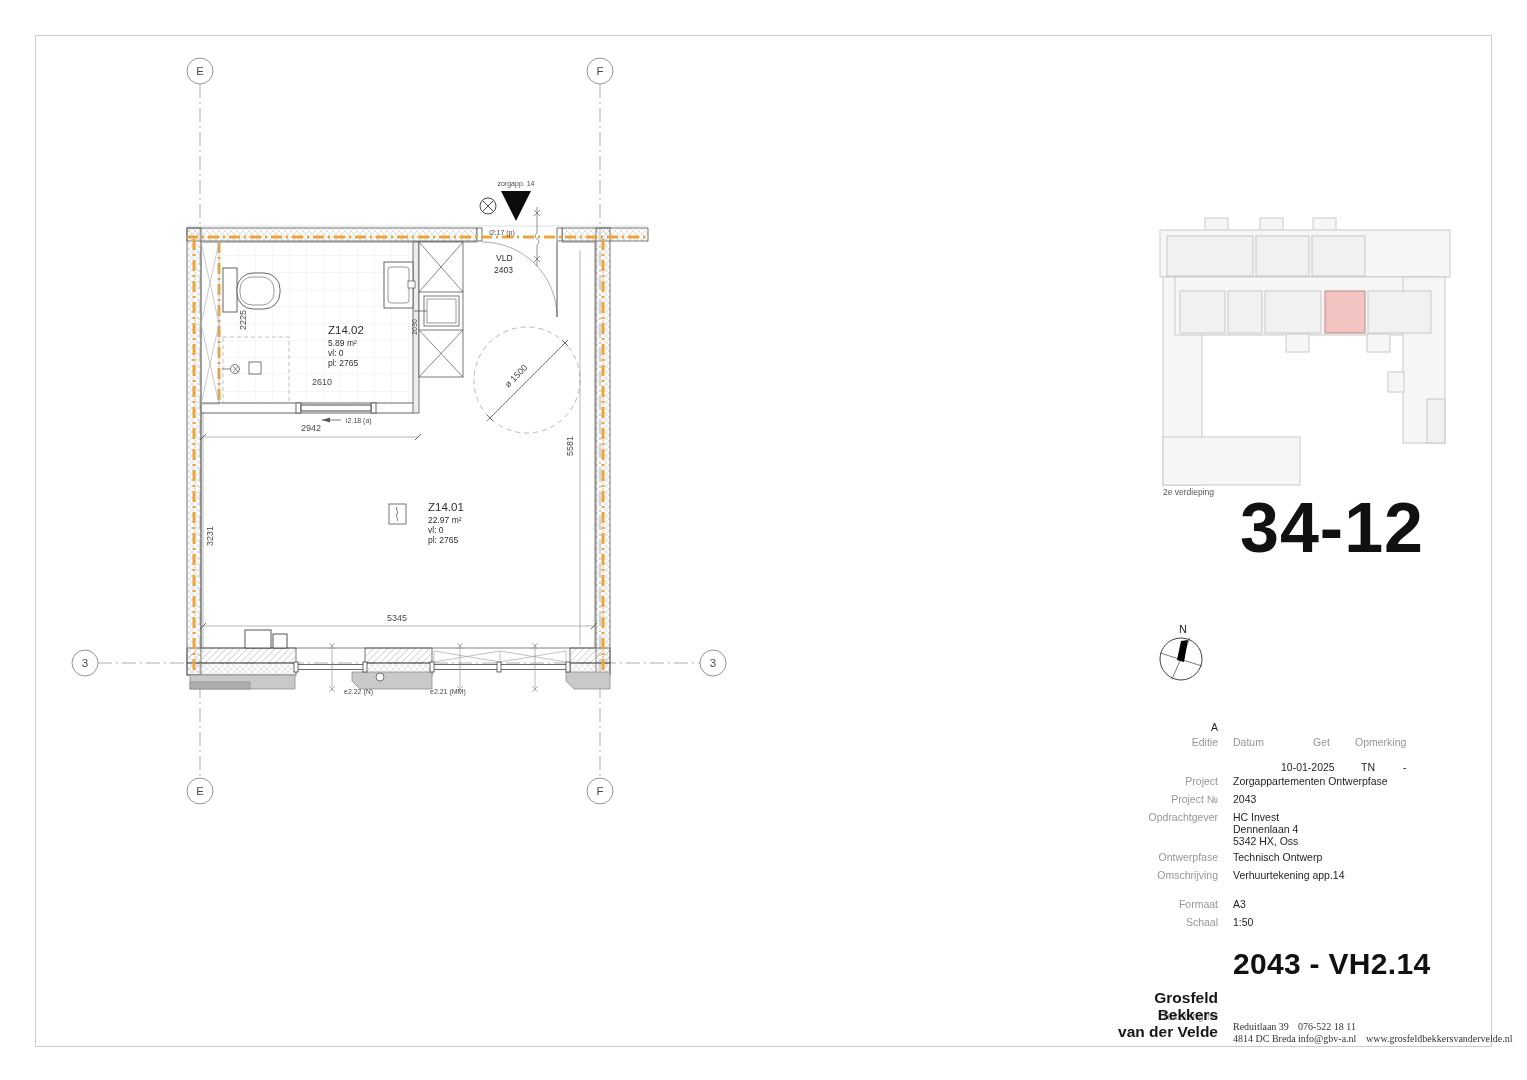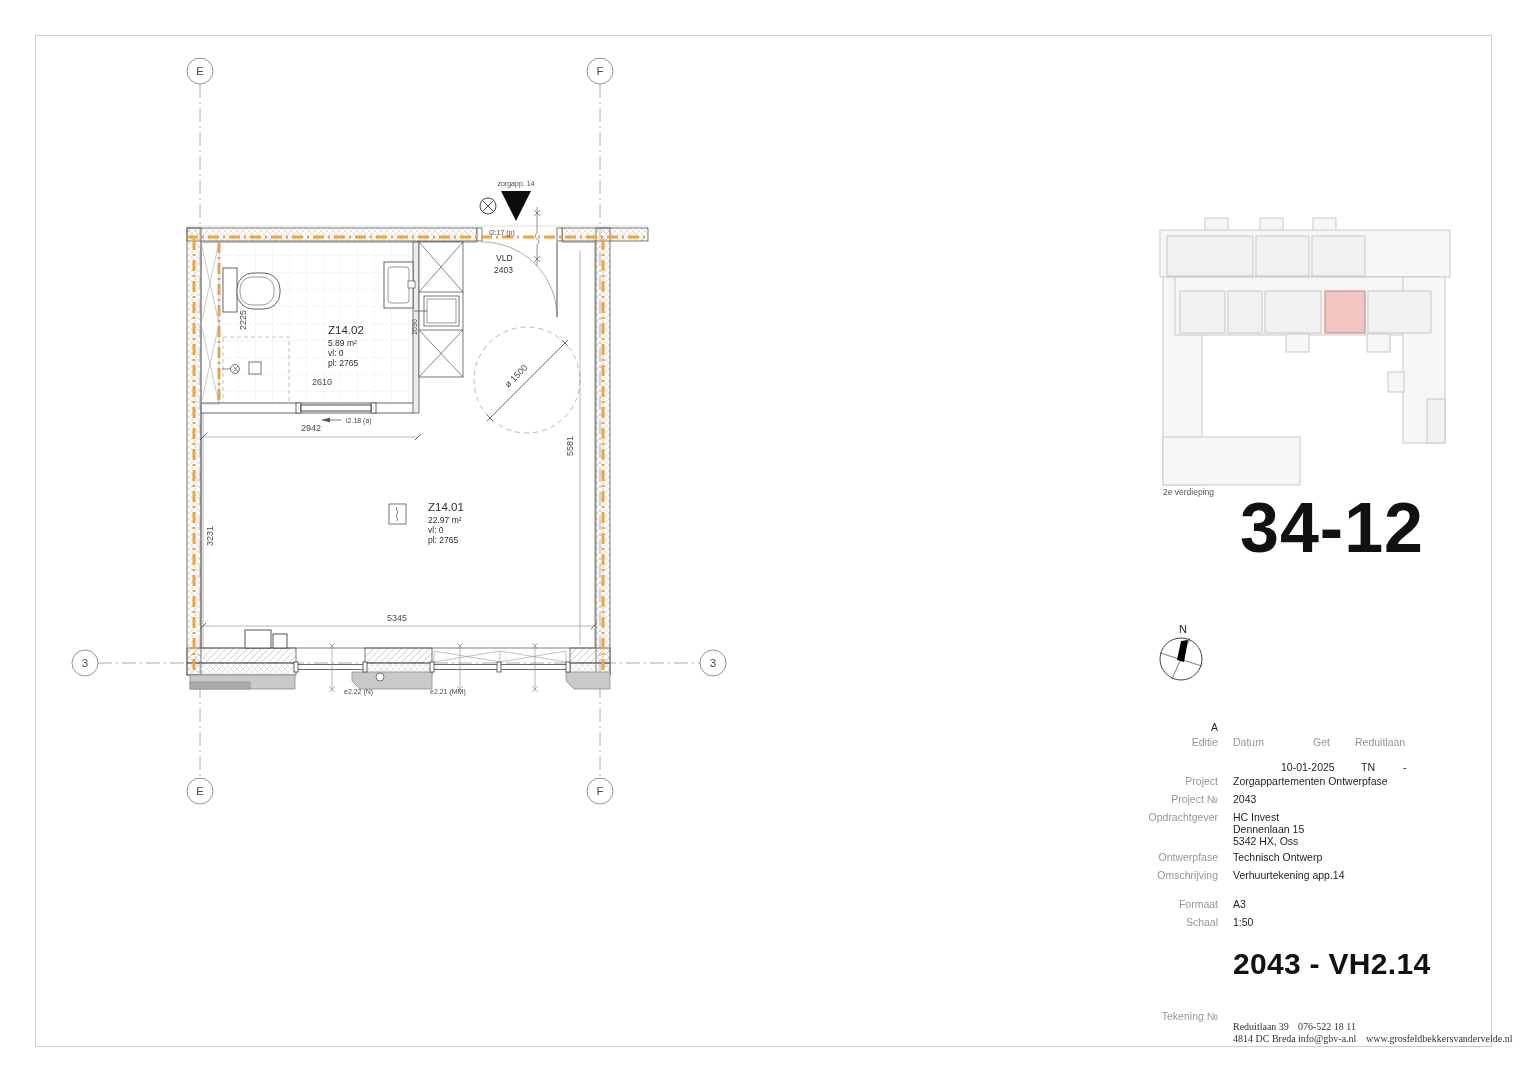--- a/index.html
+++ b/index.html
@@ -300,43 +300,48 @@
       <text x="1183" y="633" text-anchor="middle" font-size="11" fill="#222">N</text>
     </g>
   </svg>
 
   <div class="caption">2e verdieping</div>
   <div class="bigno">34-12</div>
 
   <div class="tlabel" style="top:721px;color:#1e1e1e;">A</div>
   <div class="tvalue revrow" style="top:761px;margin-left:48px;"><span class="rv-datum">10-01-2025</span><span class="rv-get">TN</span><span>-</span></div>
   <div class="tlabel" style="top:736px;">Editie</div>
-  <div class="tvalue revrow" style="top:736px;color:#969696;"><span class="rv-datum">Datum</span><span class="rv-get">Get</span><span>Reduitlaan</span></div>
+  <div class="tvalue revrow" style="top:736px;color:#969696;"><span class="rv-datum">Datum</span><span class="rv-get">Get</span><span>Opmerking</span></div>
 
   <div class="tlabel" style="top:775px;">Project</div>
   <div class="tvalue" style="top:775px;">Zorgappartementen Ontwerpfase</div>
   <div class="tlabel" style="top:793px;">Project №</div>
   <div class="tvalue" style="top:793px;">2043</div>
   <div class="tlabel" style="top:811px;">Opdrachtgever</div>
   <div class="tvalue" style="top:811px;">HC Invest</div>
-  <div class="tvalue" style="top:823px;">Dennenlaan 15</div>
+  <div class="tvalue" style="top:823px;">Dennenlaan 4</div>
   <div class="tvalue" style="top:835px;">5342 HX,  Oss</div>
   <div class="tlabel" style="top:851px;">Ontwerpfase</div>
   <div class="tvalue" style="top:851px;">Technisch Ontwerp</div>
   <div class="tlabel" style="top:869px;">Omschrijving</div>
   <div class="tvalue" style="top:869px;">Verhuurtekening app.14</div>
 
   <div class="tlabel" style="top:898px;">Formaat</div>
   <div class="tvalue" style="top:898px;">A3</div>
   <div class="tlabel" style="top:916px;">Schaal</div>
   <div class="tvalue" style="top:916px;">1:50</div>
 
   <div class="tlabel" style="top:1010px;">Tekening №</div>
   <div class="tek-value">2043 - VH2.14</div>
 
+  <div class="logo">
+    <div>Grosfeld</div>
+    <div>Bekkers</div>
+    <div>van der Velde</div>
+  </div>
   <div class="addr" style="left:1233px;top:1021px;">
     <div>Reduitlaan 39</div>
     <div>4814 DC Breda</div>
   </div>
   <div class="addr" style="left:1298px;top:1021px;">
     <div>076-522 18 11</div>
     <div>info@gbv-a.nl</div>
   </div>
   <div class="addr" style="left:1366px;top:1033px;">www.grosfeldbekkersvandervelde.nl</div>
 </div>

